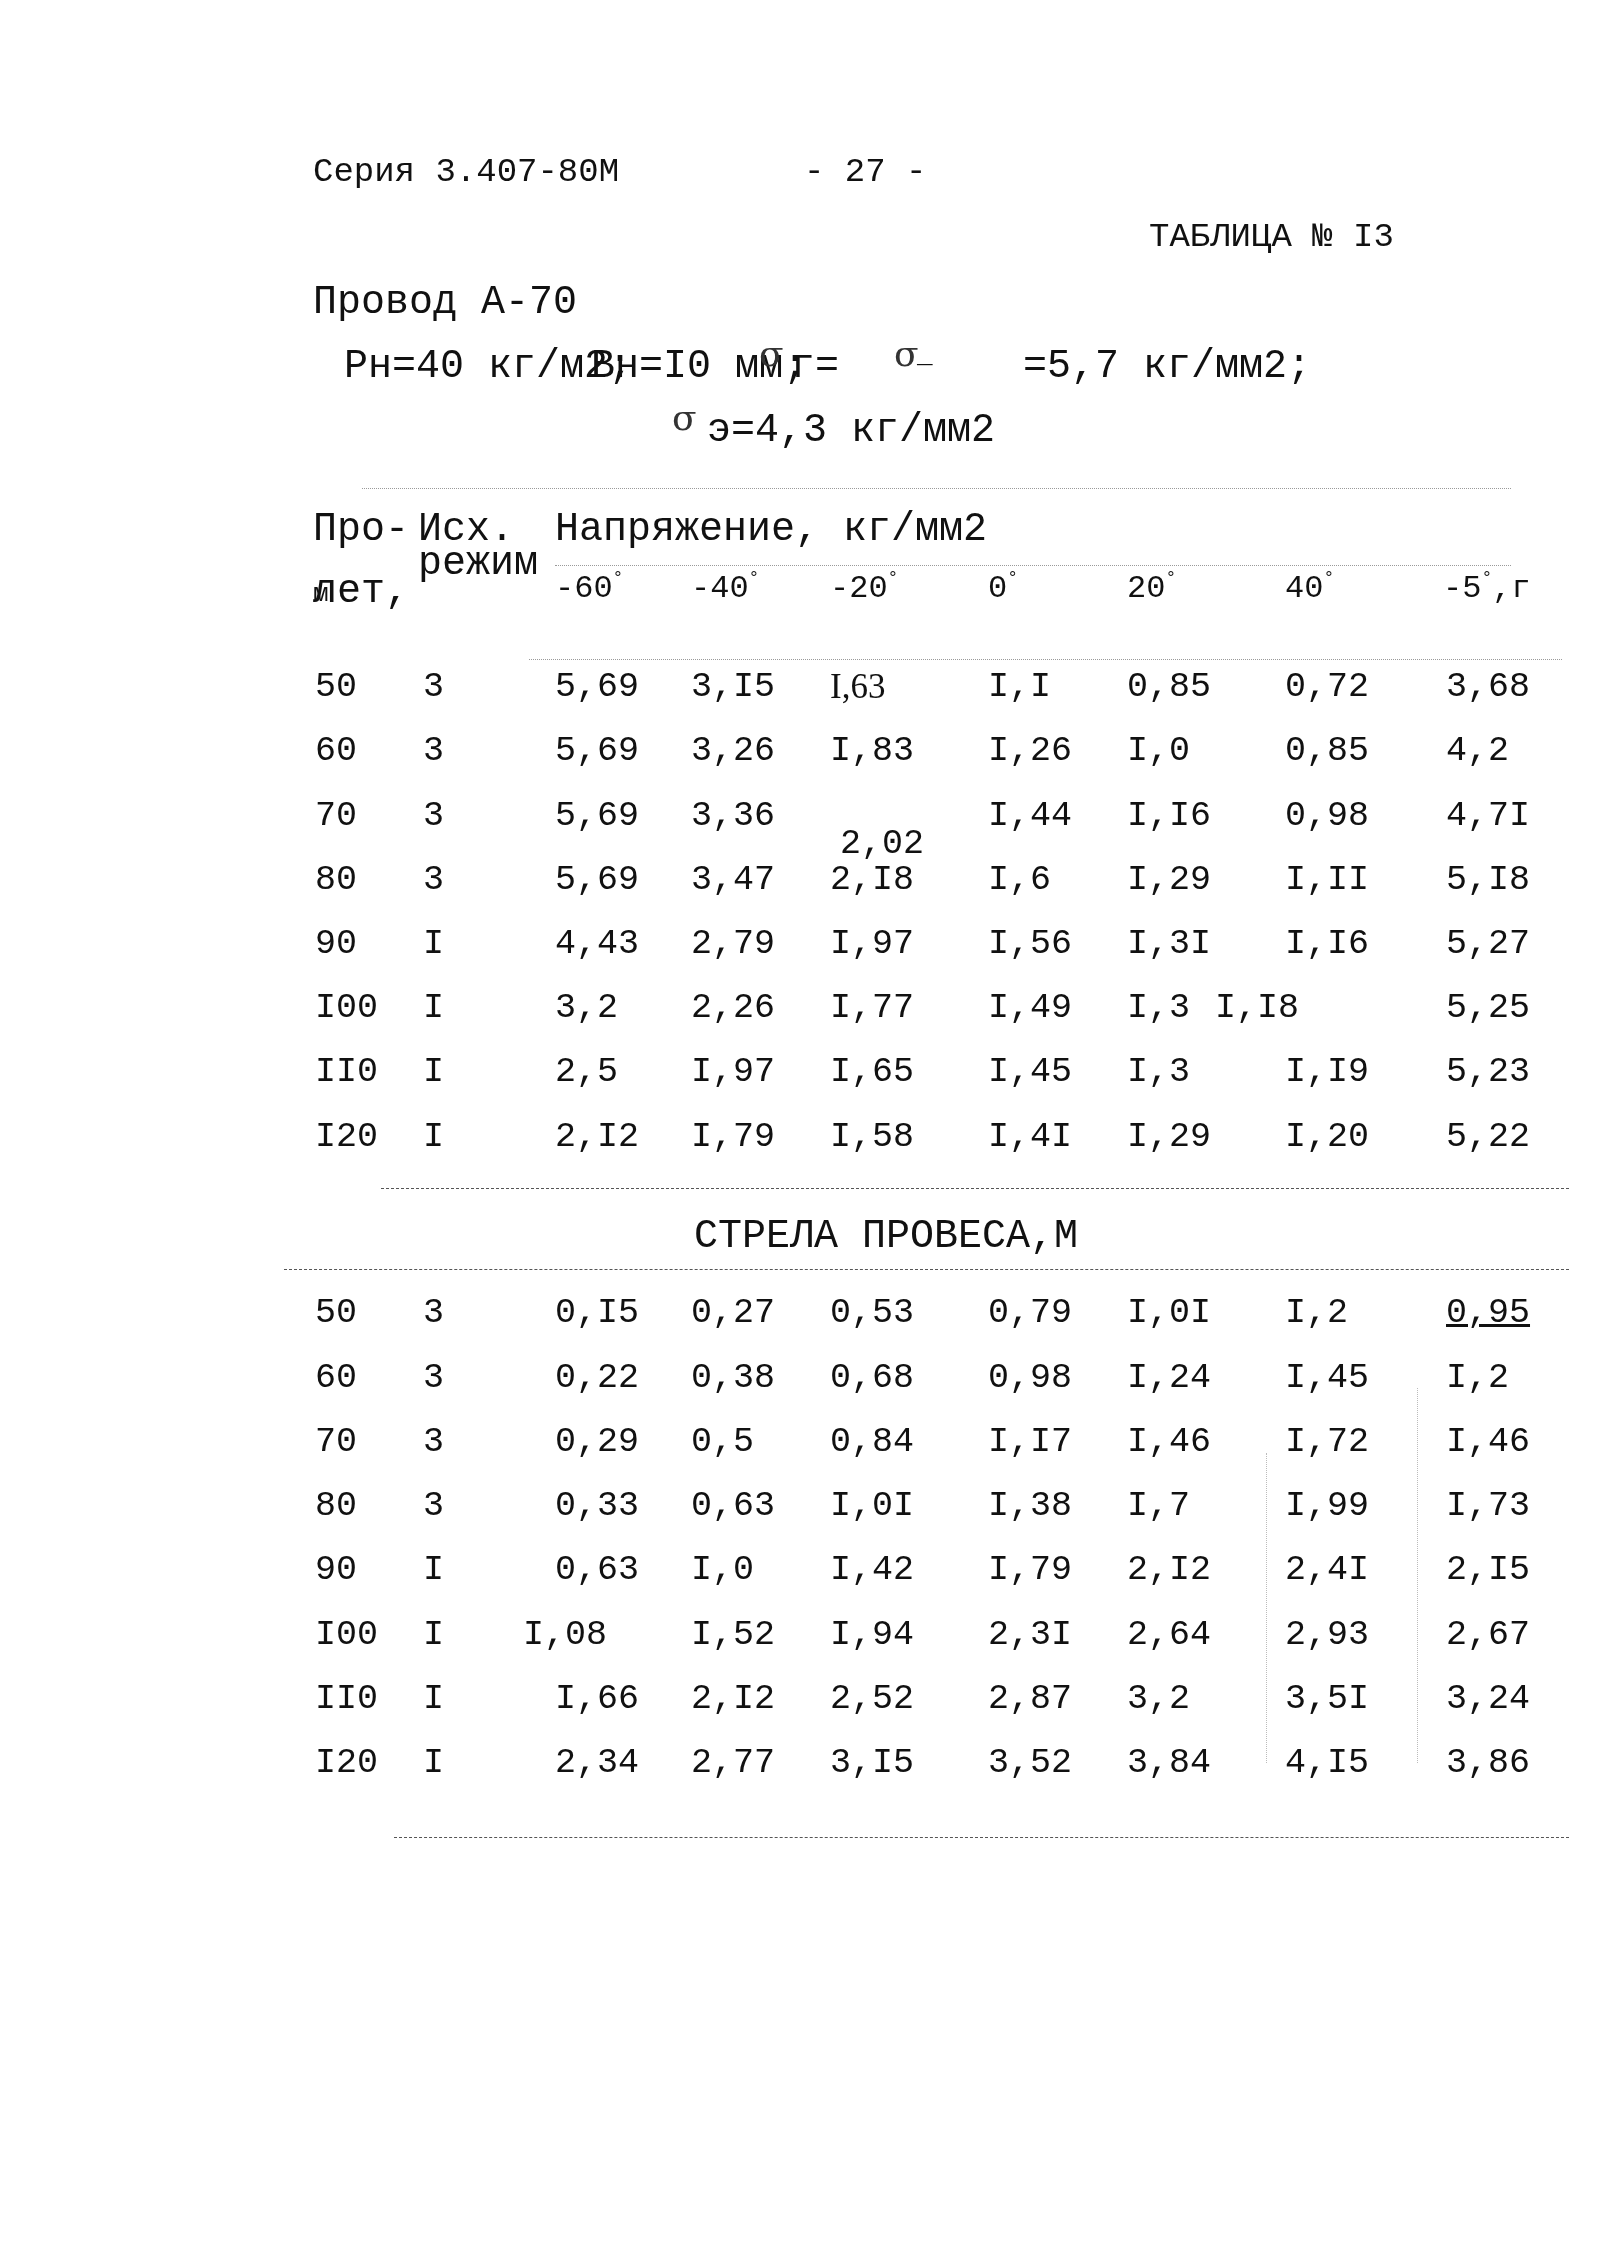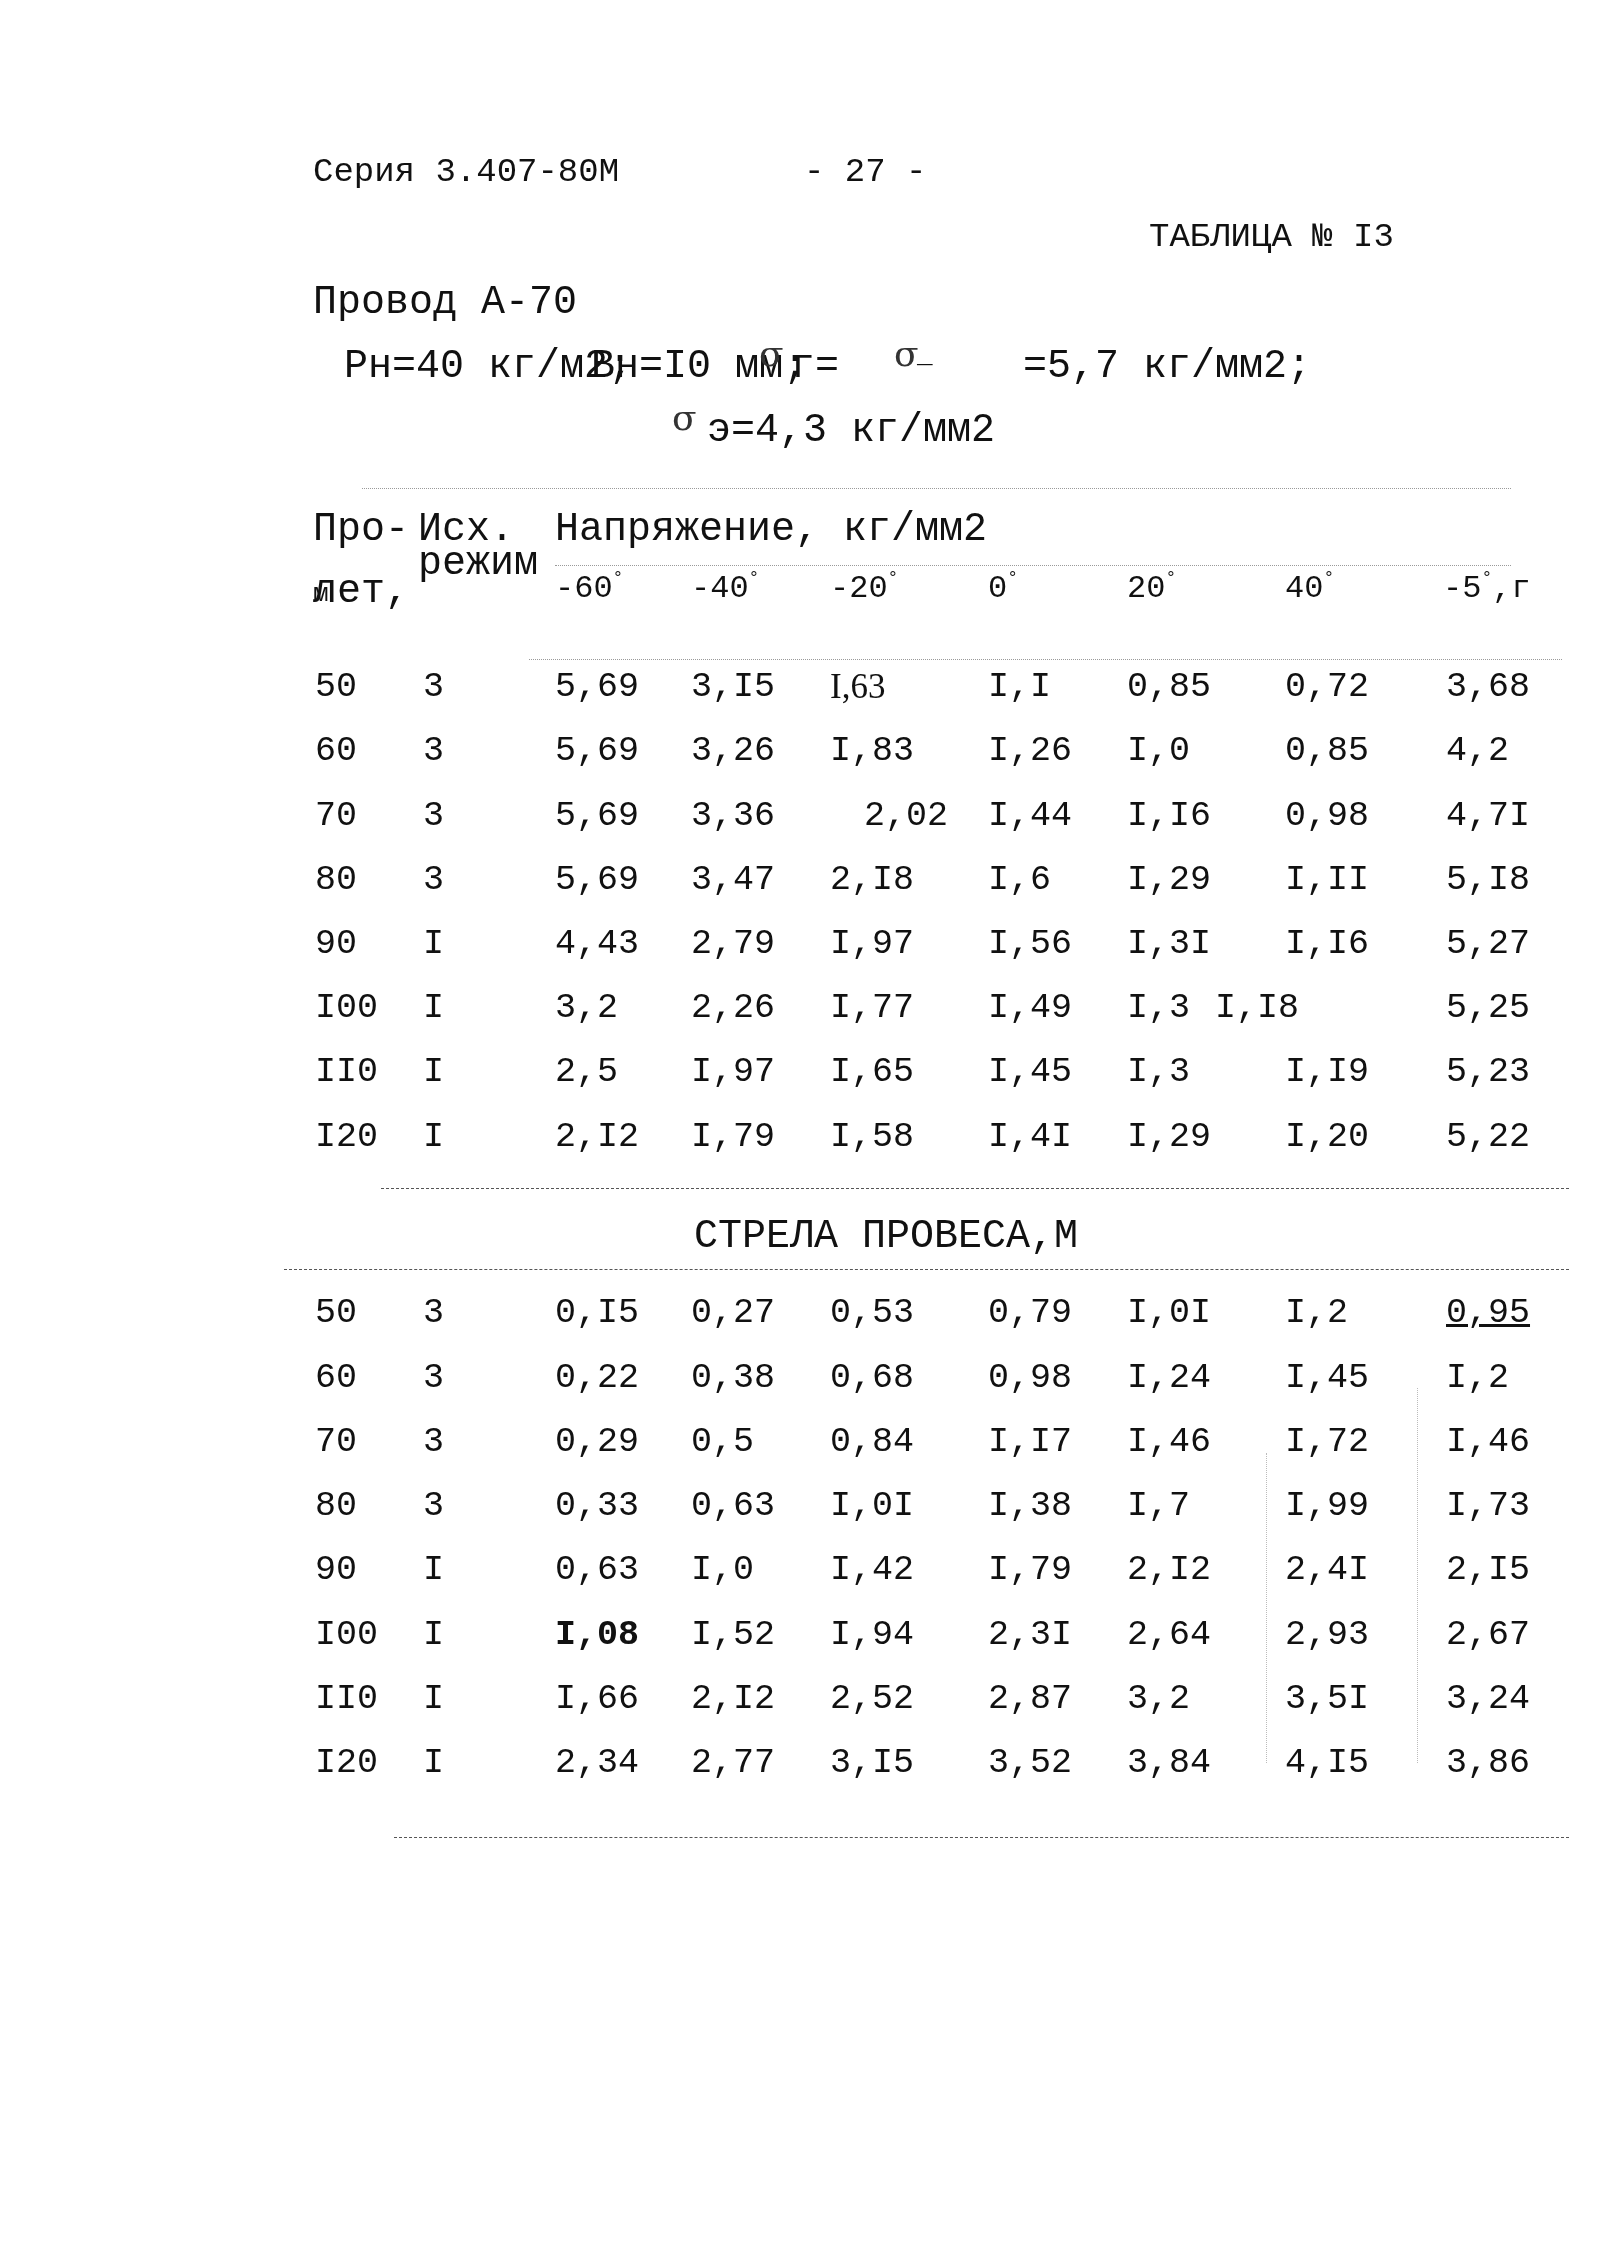--- a/index.html
+++ b/index.html
@@ -85,21 +85,21 @@
       <div class="cell" style="left: 988px;">I,26</div>
       <div class="cell" style="left: 1127px;">I,0</div>
       <div class="cell" style="left: 1285px;">0,85</div>
       <div class="cell" style="left: 1446px;">4,2</div>
     </div>
     <div class="row" style="top: 796px;">
       <div class="cell" style="left: 315px;">70</div>
       <div class="cell" style="left: 423px;">3</div>
       <div class="cell" style="left: 555px;">5,69</div>
       <div class="cell" style="left: 691px;">3,36</div>
-      <div class="cell" style="left: 864px;">2,02</div>
+      <div class="cell" style="left: 840px; margin-top: 28px;">2,02</div>
       <div class="cell" style="left: 988px;">I,44</div>
       <div class="cell" style="left: 1127px;">I,I6</div>
       <div class="cell" style="left: 1285px;">0,98</div>
       <div class="cell" style="left: 1446px;">4,7I</div>
     </div>
     <div class="row" style="top: 860px;">
       <div class="cell" style="left: 315px;">80</div>
       <div class="cell" style="left: 423px;">3</div>
       <div class="cell" style="left: 555px;">5,69</div>
       <div class="cell" style="left: 691px;">3,47</div>
@@ -209,21 +209,21 @@
       <div class="cell" style="left: 691px;">I,0</div>
       <div class="cell" style="left: 830px;">I,42</div>
       <div class="cell" style="left: 988px;">I,79</div>
       <div class="cell" style="left: 1127px;">2,I2</div>
       <div class="cell" style="left: 1285px;">2,4I</div>
       <div class="cell" style="left: 1446px;">2,I5</div>
     </div>
     <div class="row" style="top: 1615px;">
       <div class="cell" style="left: 315px;">I00</div>
       <div class="cell" style="left: 423px;">I</div>
-      <div class="cell" style="left: 555px; font-weight: bold;">I,08</div>
+      <div class="cell" style="left: 523px;">I,08</div>
       <div class="cell" style="left: 691px;">I,52</div>
       <div class="cell" style="left: 830px;">I,94</div>
       <div class="cell" style="left: 988px;">2,3I</div>
       <div class="cell" style="left: 1127px;">2,64</div>
       <div class="cell" style="left: 1285px;">2,93</div>
       <div class="cell" style="left: 1446px;">2,67</div>
     </div>
     <div class="row" style="top: 1679px;">
       <div class="cell" style="left: 315px;">II0</div>
       <div class="cell" style="left: 423px;">I</div>

